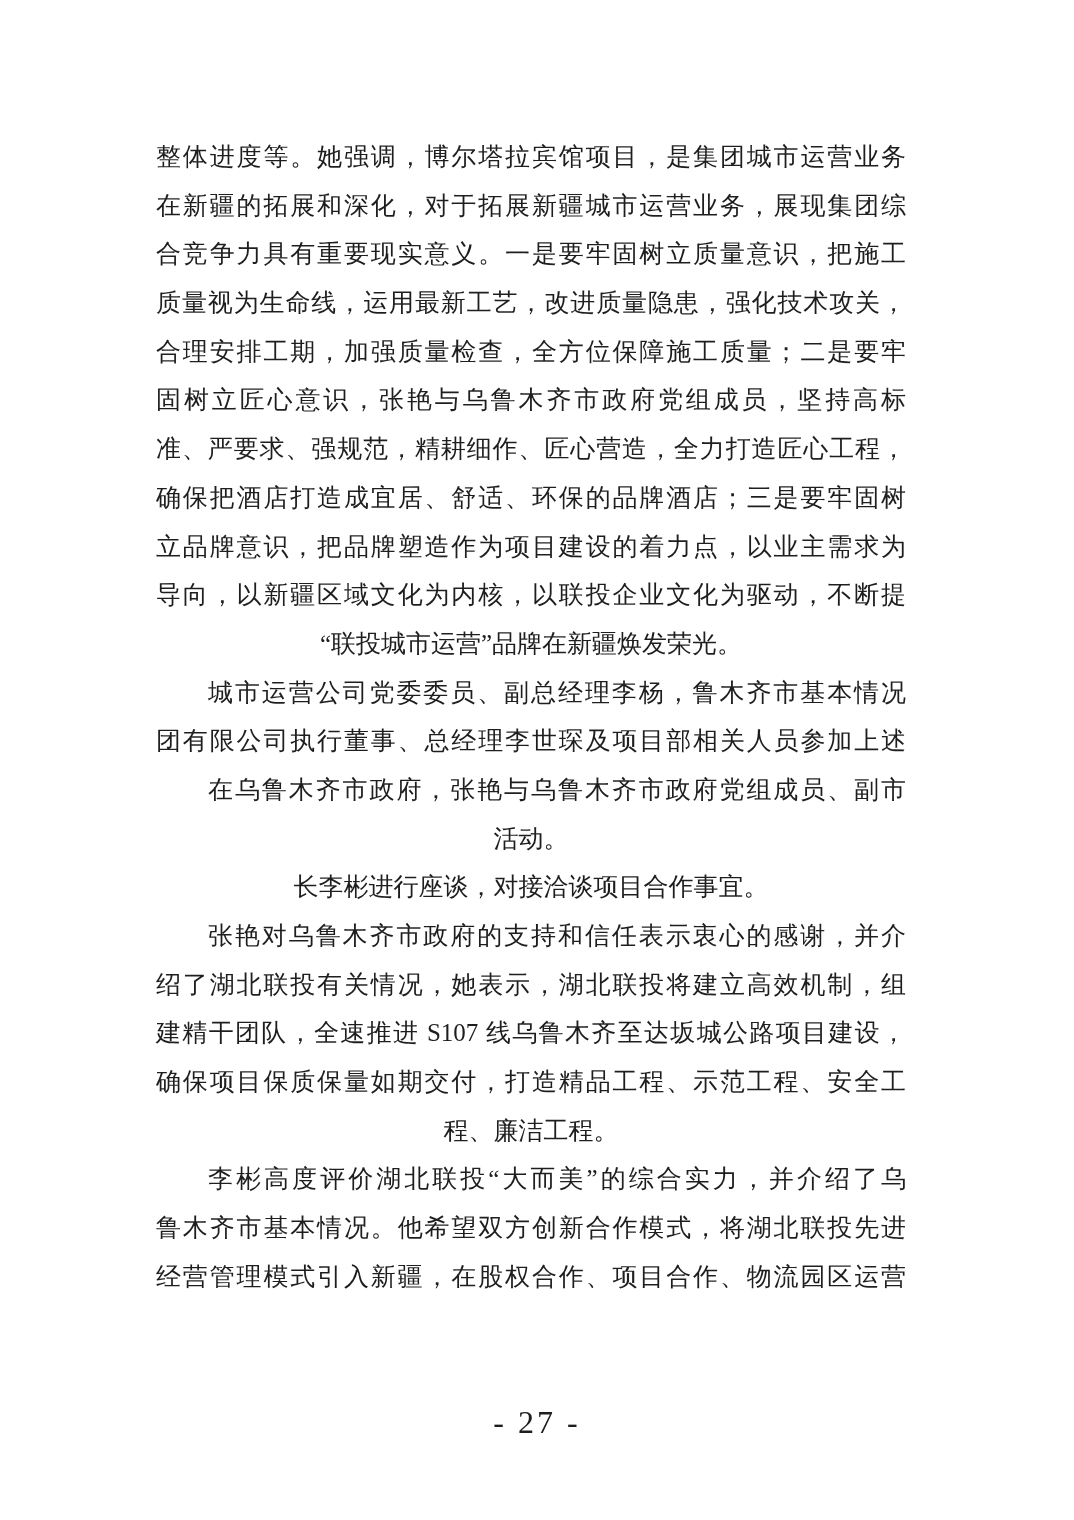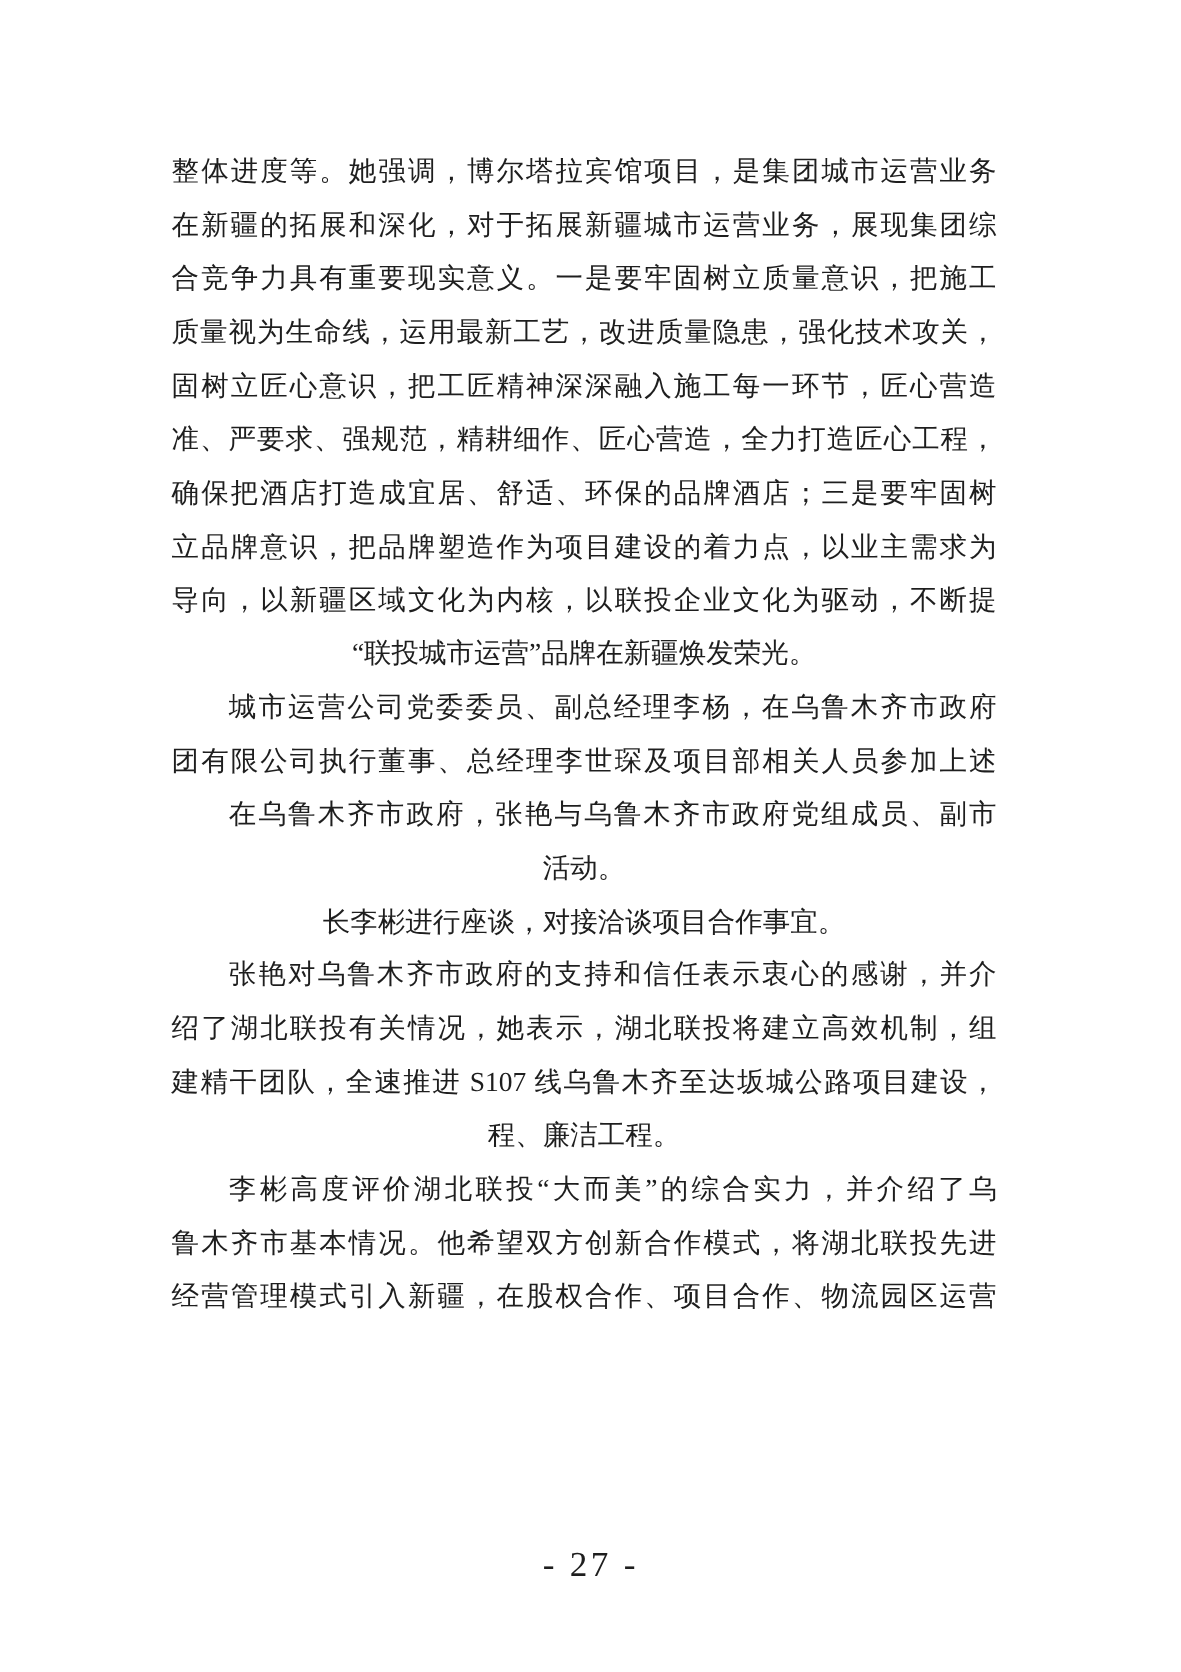--- a/index.html
+++ b/index.html
@@ -53,33 +53,35 @@
 </head>
 <body>
 
 <div class="page">
   <div class="text-block">
 
   <div class="line justify">整体进度等。她强调，博尔塔拉宾馆项目，是集团城市运营业务</div>
       <div class="line justify">在新疆的拓展和深化，对于拓展新疆城市运营业务，展现集团综</div>
       <div class="line justify">合竞争力具有重要现实意义。一是要牢固树立质量意识，把施工</div>
       <div class="line justify">质量视为生命线，运用最新工艺，改进质量隐患，强化技术攻关，</div>
-      <div class="line justify">固树立匠心意识，把工匠精神深深融入施工每一环节，匠心营造</div>
+      <div class="line justify">合理安排工期，加强质量检查，全方位保障施工质量；二是要牢</div>
+      <div class="line justify">固树立匠心意识，张艳与乌鲁木齐市政府党组成员，坚持高标</div>
       <div class="line justify">准、严要求、强规范，精耕细作、匠心营造，全力打造匠心工程，</div>
       <div class="line justify">确保把酒店打造成宜居、舒适、环保的品牌酒店；三是要牢固树</div>
       <div class="line justify">立品牌意识，把品牌塑造作为项目建设的着力点，以业主需求为</div>
       <div class="line justify">导向，以新疆区域文化为内核，以联投企业文化为驱动，不断提</div>
       <div class="line">“联投城市运营”品牌在新疆焕发荣光。</div>
-      <div class="line justify indent">城市运营公司党委委员、副总经理李杨，在乌鲁木齐市政府</div>
+      <div class="line justify indent">城市运营公司党委委员、副总经理李杨，鲁木齐市基本情况</div>
       <div class="line justify">团有限公司执行董事、总经理李世琛及项目部相关人员参加上述</div>
       <div class="line justify indent">在乌鲁木齐市政府，张艳与乌鲁木齐市政府党组成员、副市</div>
       <div class="line">活动。</div>
       <div class="line">长李彬进行座谈，对接洽谈项目合作事宜。</div>
       <div class="line justify indent">张艳对乌鲁木齐市政府的支持和信任表示衷心的感谢，并介</div>
       <div class="line justify">绍了湖北联投有关情况，她表示，湖北联投将建立高效机制，组</div>
       <div class="line justify">建精干团队，全速推进 S107 线乌鲁木齐至达坂城公路项目建设，</div>
+      <div class="line justify">确保项目保质保量如期交付，打造精品工程、示范工程、安全工</div>
       <div class="line">程、廉洁工程。</div>
       <div class="line justify indent">李彬高度评价湖北联投“大而美”的综合实力，并介绍了乌</div>
       <div class="line justify">鲁木齐市基本情况。他希望双方创新合作模式，将湖北联投先进</div>
       <div class="line justify">经营管理模式引入新疆，在股权合作、项目合作、物流园区运营</div>
     </div>
   <div class="page-number">- 27 -</div>
 </div>
 
 </body></html>

